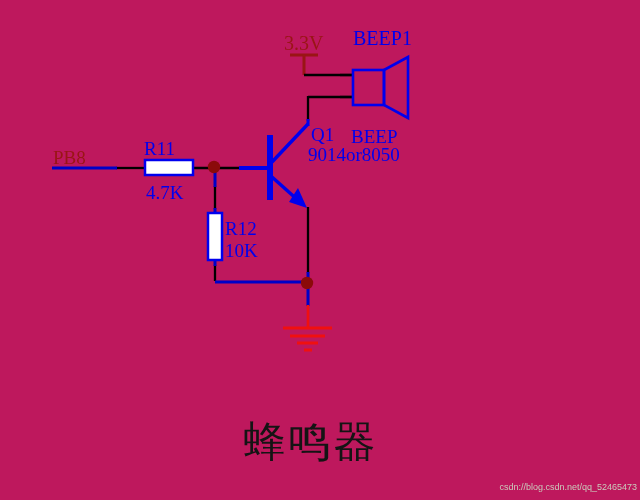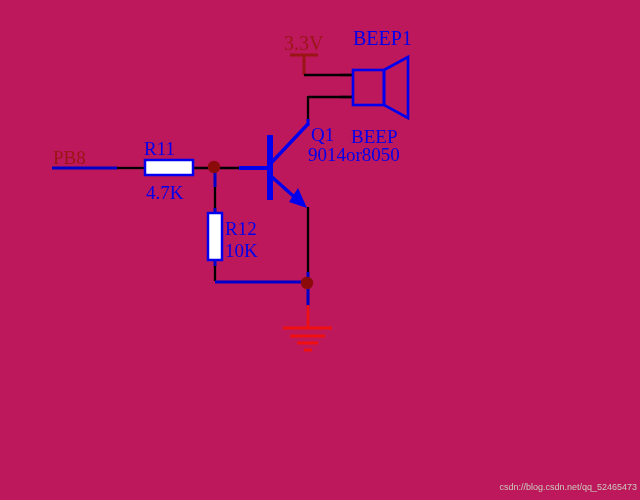--- a/index.html
+++ b/index.html
@@ -112,16 +112,17 @@
     <text x="53" y="164" font-size="19" class="sch-text lbl-darkred">PB8</text>
     <text x="144" y="155" font-size="19" class="sch-text lbl-blue">R11</text>
     <text x="146" y="199" font-size="19" class="sch-text lbl-blue">4.7K</text>
     <text x="225" y="235" font-size="19" class="sch-text lbl-blue">R12</text>
     <text x="225" y="257" font-size="19" class="sch-text lbl-blue">10K</text>
     <text x="311" y="141" font-size="19" class="sch-text lbl-blue">Q1</text>
     <text x="351" y="143" font-size="19" class="sch-text lbl-blue">BEEP</text>
     <text x="308" y="161" font-size="19" class="sch-text lbl-blue">9014or8050</text>
   </svg>
 
+  <div class="caption">蜂鸣器</div>
 
   <div class="watermark">csdn://blog.csdn.net/qq_52465473</div>
 
 </div>
 
 </body></html>

